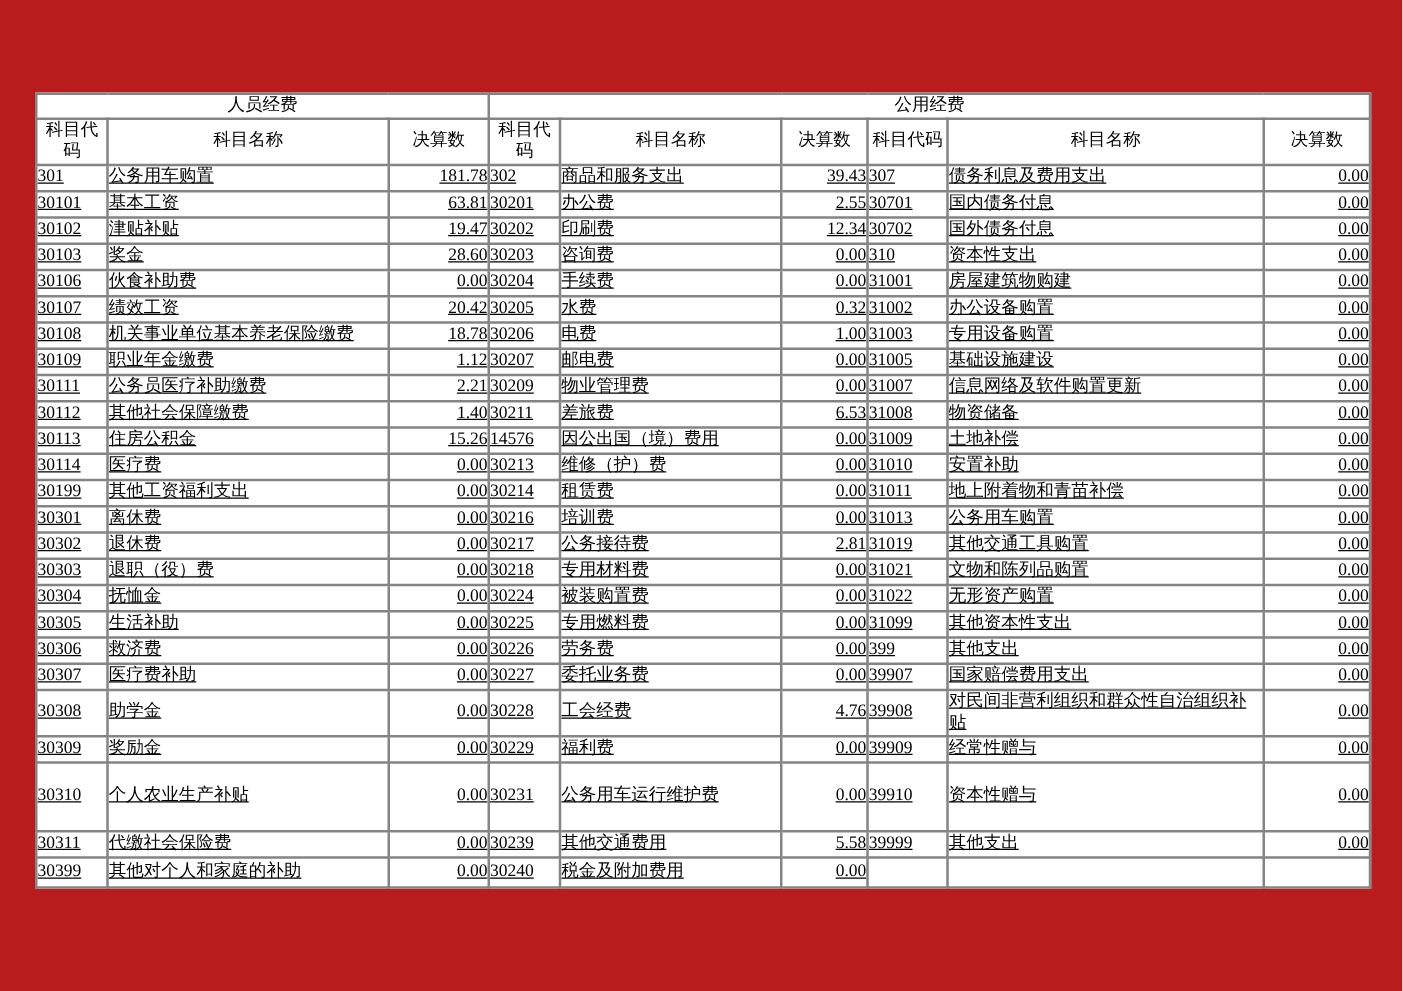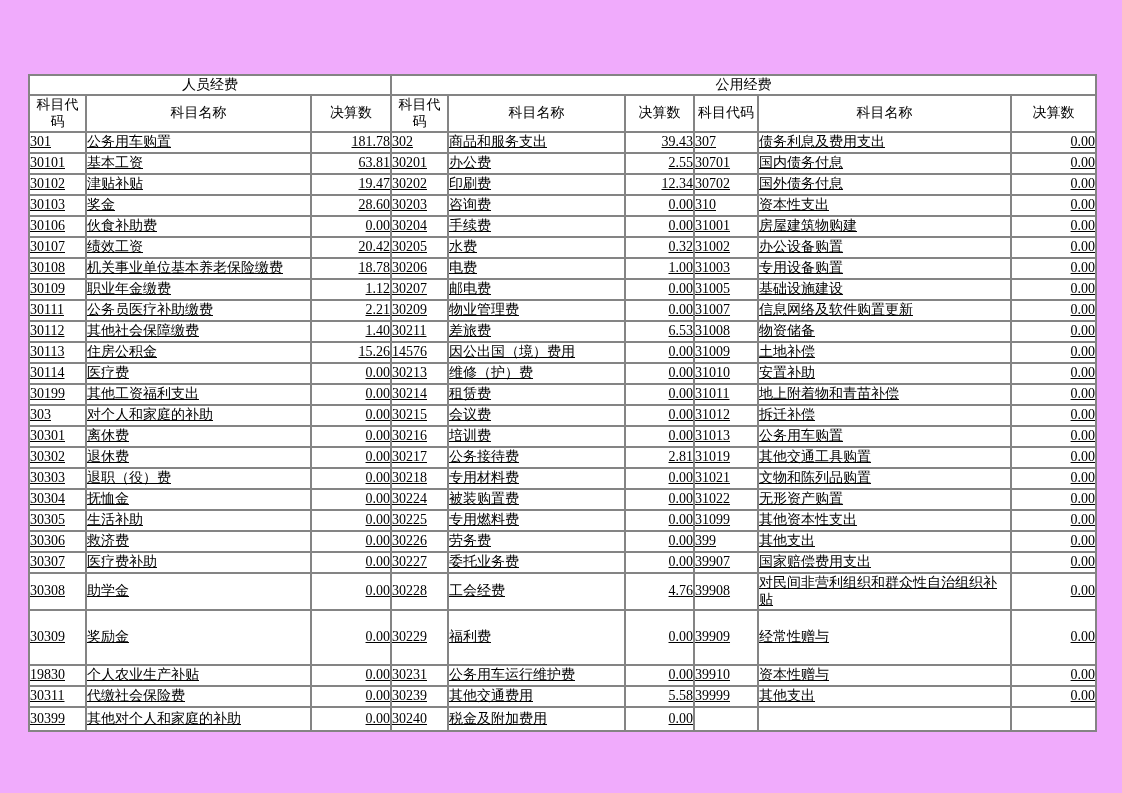--- a/index.html
+++ b/index.html
@@ -8,21 +8,21 @@
     background: #ffffff;
     width: 1122px;
     height: 793px;
     overflow: hidden;
     font-family: "Liberation Serif", "DejaVu Serif", serif;
   }
   #page {
     position: relative;
     width: 1122px;
     height: 793px;
-    background: #f0abfc;
+    background: #b91c1c;
   }
   #table-wrap {
     position: absolute;
     left: 28px;
     top: 74px;
   }
   table.budget {
     border-collapse: collapse;
     table-layout: fixed;
     width: 1067px;
@@ -223,31 +223,20 @@
             <td class="name">其他工资福利支出</td>
             <td class="val">0.00</td>
             <td class="code">30214</td>
             <td class="name">租赁费</td>
             <td class="val">0.00</td>
             <td class="code">31011</td>
             <td class="name">地上附着物和青苗补偿</td>
             <td class="val">0.00</td>
           </tr>
           <tr>
-            <td class="code">303</td>
-            <td class="name">对个人和家庭的补助</td>
-            <td class="val">0.00</td>
-            <td class="code">30215</td>
-            <td class="name">会议费</td>
-            <td class="val">0.00</td>
-            <td class="code">31012</td>
-            <td class="name">拆迁补偿</td>
-            <td class="val">0.00</td>
-          </tr>
-          <tr>
             <td class="code">30301</td>
             <td class="name">离休费</td>
             <td class="val">0.00</td>
             <td class="code">30216</td>
             <td class="name">培训费</td>
             <td class="val">0.00</td>
             <td class="code">31013</td>
             <td class="name">公务用车购置</td>
             <td class="val">0.00</td>
           </tr>
@@ -333,21 +322,21 @@
             <td class="name">奖励金</td>
             <td class="val">0.00</td>
             <td class="code">30229</td>
             <td class="name">福利费</td>
             <td class="val">0.00</td>
             <td class="code">39909</td>
             <td class="name">经常性赠与</td>
             <td class="val">0.00</td>
           </tr>
           <tr>
-            <td class="code">19830</td>
+            <td class="code">30310</td>
             <td class="name">个人农业生产补贴</td>
             <td class="val">0.00</td>
             <td class="code">30231</td>
             <td class="name">公务用车运行维护费</td>
             <td class="val">0.00</td>
             <td class="code">39910</td>
             <td class="name">资本性赠与</td>
             <td class="val">0.00</td>
           </tr>
           <tr>

